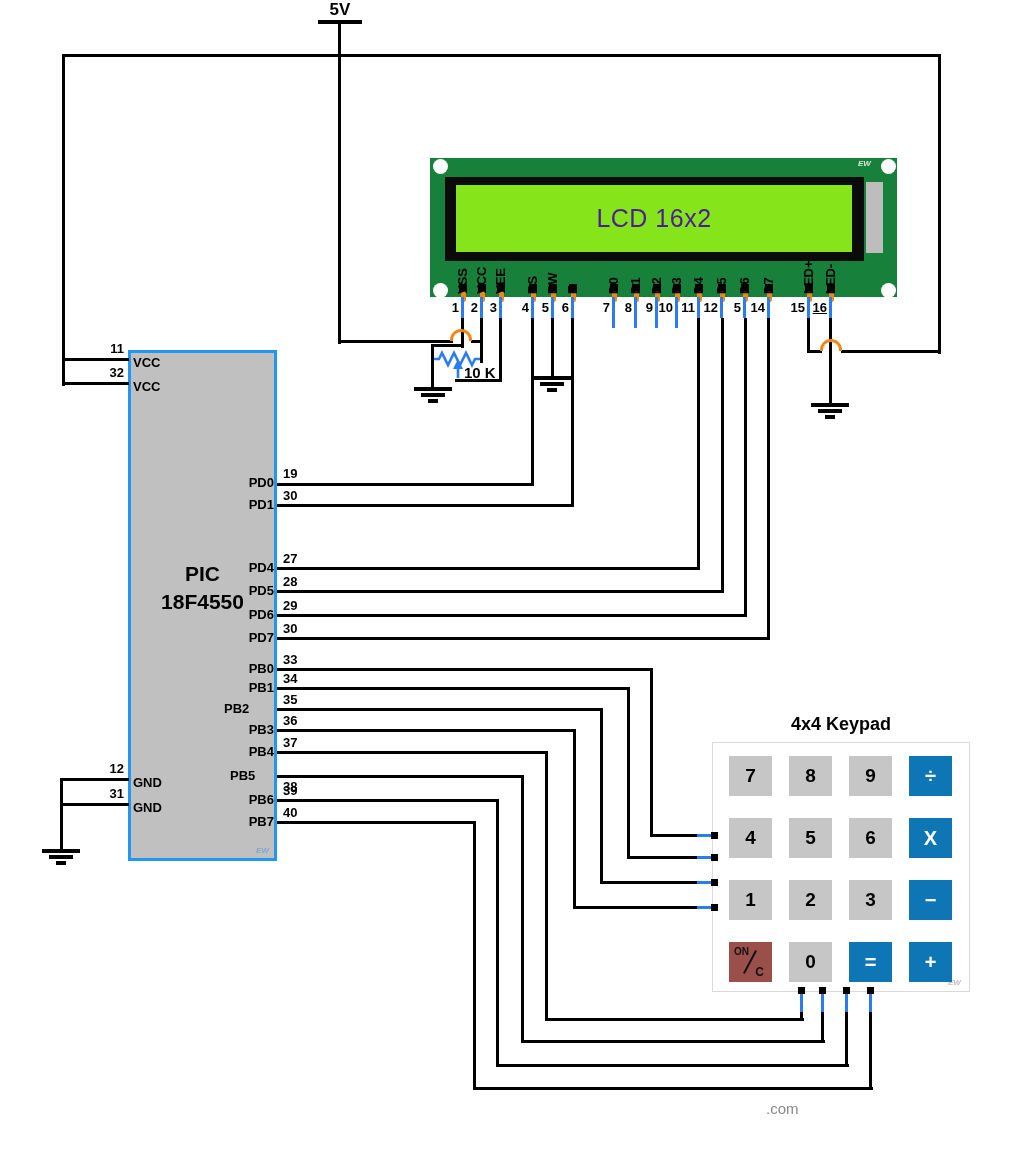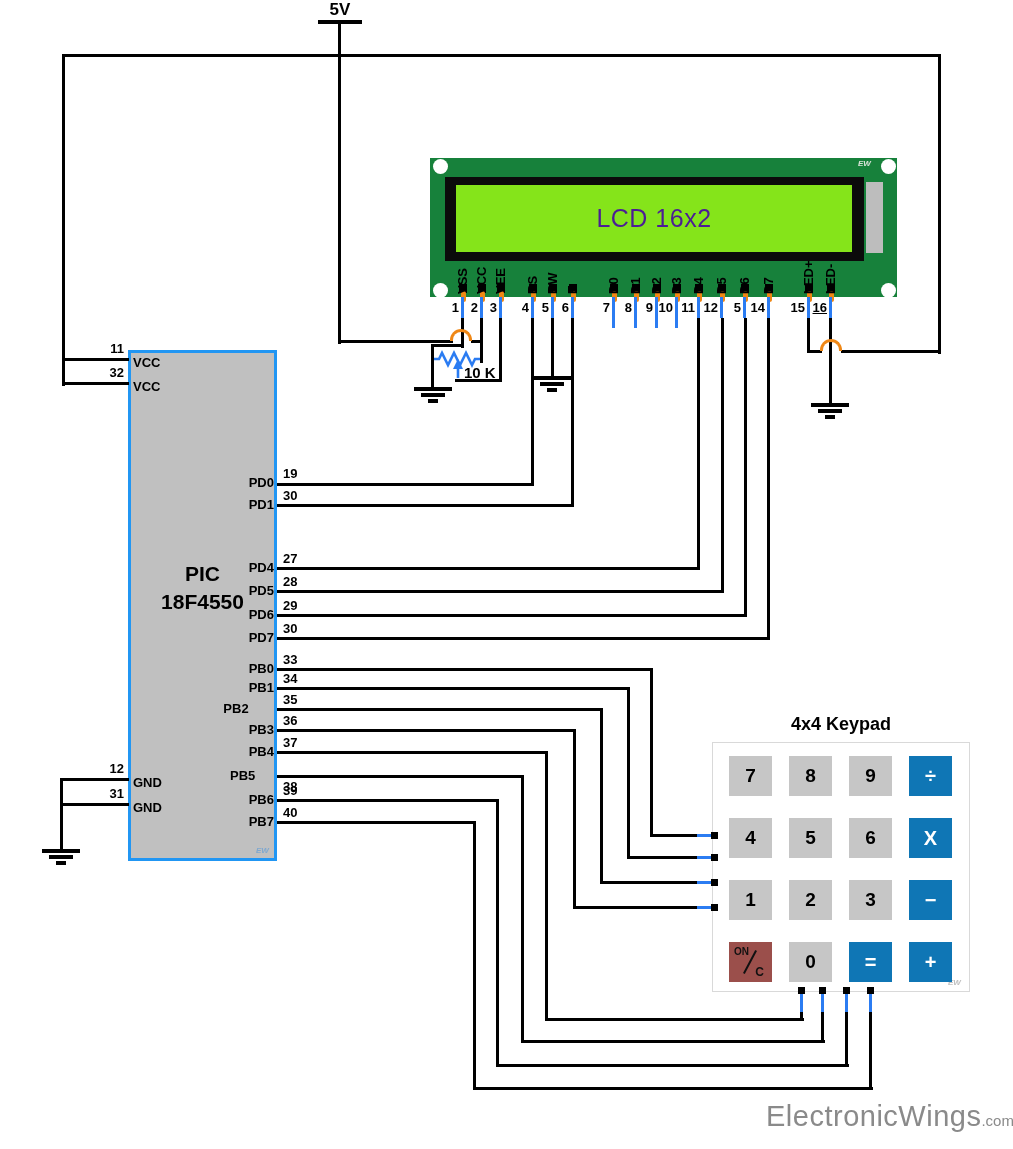--- a/index.html
+++ b/index.html
@@ -87,21 +87,20 @@
   <div class="mcu"></div>
   <div class="mcu-name" style="top:562px">PIC</div>
   <div class="mcu-name" style="top:590px">18F4550</div>
   <div class="mcu-logo">EW</div>
 
   <div class="kp-title">4x4 Keypad</div>
   <div class="kp-panel"></div>
   <div class="kp-logo">EW</div>
 
   <div class="wm">
-    <span class="wm-brand">ElectronicWings</span>
     <span class="wm-tld">.com</span>
   </div>
 <div class="h" style="left: 63px; top: 54px; width: 878px;"></div>
     <div class="h" style="left: 63px; top: 358px; width: 66px;"></div>
     <div class="h" style="left: 63px; top: 382px; width: 66px;"></div>
     <div class="h" style="left: 61px; top: 778px; width: 68px;"></div>
     <div class="h" style="left: 61px; top: 803px; width: 68px;"></div>
     <div class="h" style="left: 339px; top: 340px; width: 114px;"></div>
     <div class="h" style="left: 471px; top: 340px; width: 12px;"></div>
     <div class="h" style="left: 432px; top: 344px; width: 31px;"></div>
@@ -262,21 +261,21 @@
     <div class="mcu-lbl" style="left: 230px; top: 583px; width: 44px; text-align: right;">PD5</div>
     <div class="mcu-num" style="left: 283px; top: 574px;">28</div>
     <div class="mcu-lbl" style="left: 230px; top: 607px; width: 44px; text-align: right;">PD6</div>
     <div class="mcu-num" style="left: 283px; top: 598px;">29</div>
     <div class="mcu-lbl" style="left: 230px; top: 630px; width: 44px; text-align: right;">PD7</div>
     <div class="mcu-num" style="left: 283px; top: 621px;">30</div>
     <div class="mcu-lbl" style="left: 230px; top: 661px; width: 44px; text-align: right;">PB0</div>
     <div class="mcu-num" style="left: 283px; top: 652px;">33</div>
     <div class="mcu-lbl" style="left: 230px; top: 680px; width: 44px; text-align: right;">PB1</div>
     <div class="mcu-num" style="left: 283px; top: 671px;">34</div>
-    <div class="mcu-lbl" style="left: 214px; top: 701px; width: 44px; text-align: center;">PB2</div>
+    <div class="mcu-lbl" style="left: 224px; top: 701px; width: 44px; text-align: left;">PB2</div>
     <div class="mcu-num" style="left: 283px; top: 692px;">35</div>
     <div class="mcu-lbl" style="left: 230px; top: 722px; width: 44px; text-align: right;">PB3</div>
     <div class="mcu-num" style="left: 283px; top: 713px;">36</div>
     <div class="mcu-lbl" style="left: 230px; top: 744px; width: 44px; text-align: right;">PB4</div>
     <div class="mcu-num" style="left: 283px; top: 735px;">37</div>
     <div class="mcu-lbl" style="left: 230px; top: 768px; width: 44px; text-align: left;">PB5</div>
     <div class="mcu-num" style="left: 283px; top: 779px; text-align: center;">38</div>
     <div class="mcu-lbl" style="left: 230px; top: 792px; width: 44px; text-align: right;">PB6</div>
     <div class="mcu-num" style="left: 283px; top: 783px;">39</div>
     <div class="mcu-lbl" style="left: 230px; top: 814px; width: 44px; text-align: right;">PB7</div>

